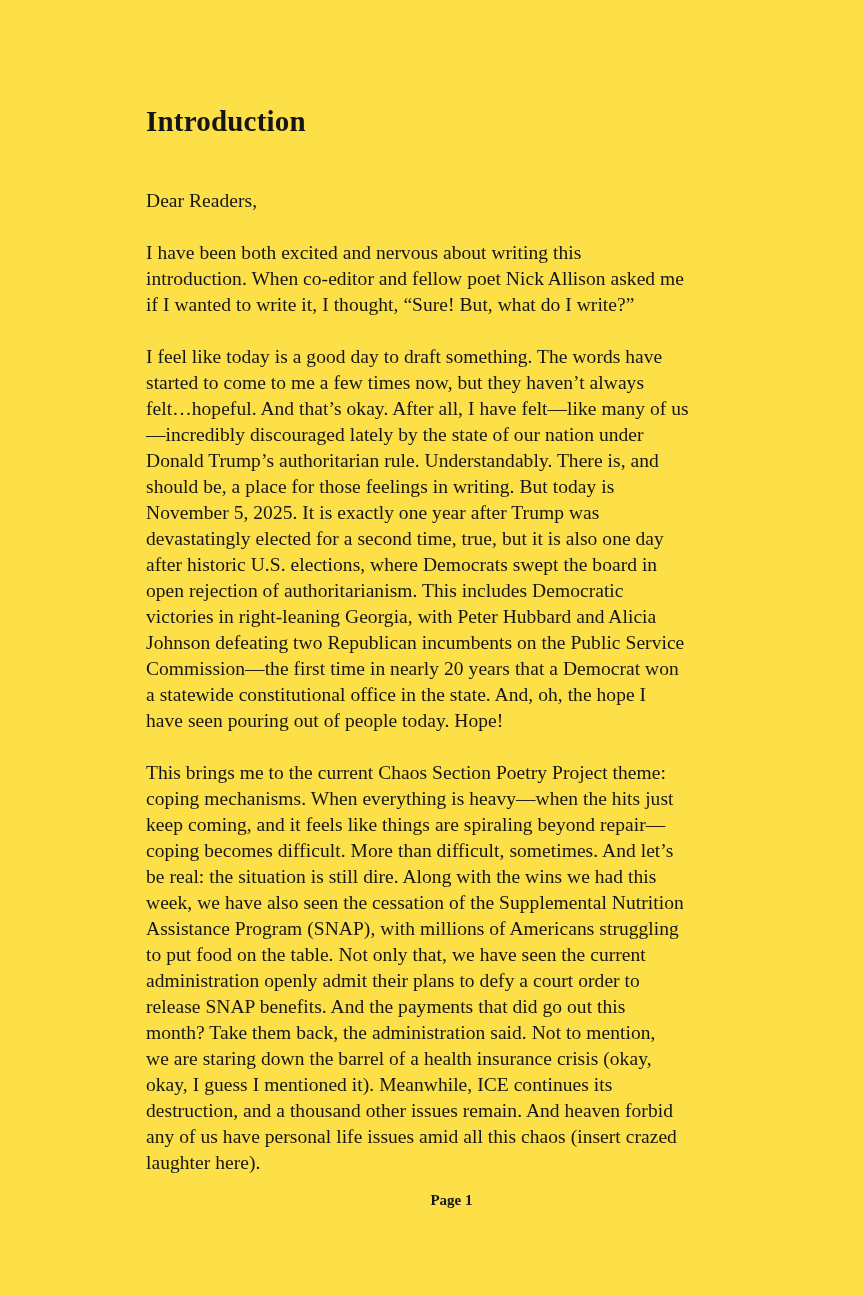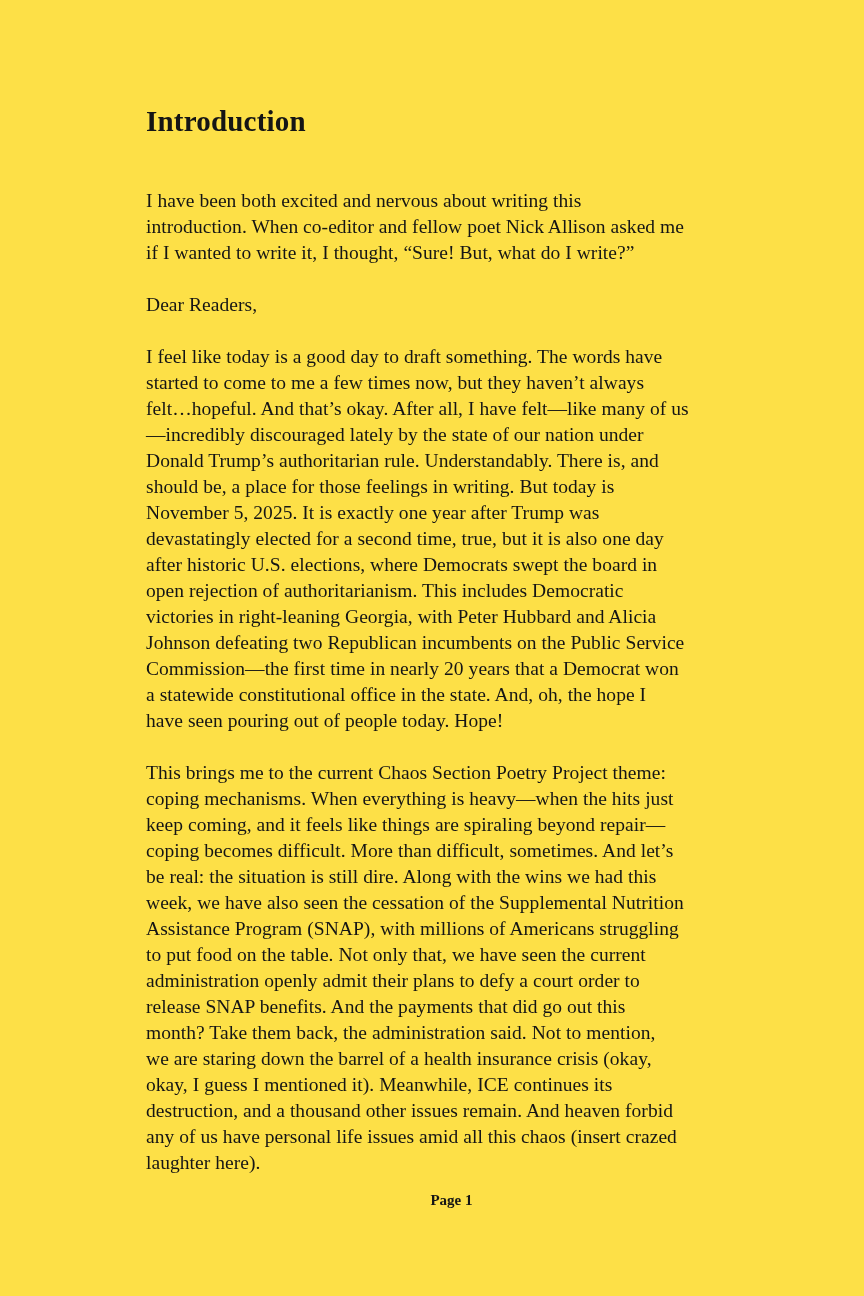--- a/index.html
+++ b/index.html
@@ -47,24 +47,24 @@
     line-height: 18px;
     font-weight: bold;
   }
 </style>
 </head>
 <body>
 
 <div class="page">
   <div class="content">
     <h1 class="title">Introduction</h1>
+    <p class="para">Dear Readers,</p>
     <p class="para">I have been both excited and nervous about writing this
 introduction. When co-editor and fellow poet Nick Allison asked me
 if I wanted to write it, I thought, “Sure! But, what do I write?”</p>
-    <p class="para">Dear Readers,</p>
     <p class="para">I feel like today is a good day to draft something. The words have
 started to come to me a few times now, but they haven’t always
 felt…hopeful. And that’s okay. After all, I have felt—like many of us
 —incredibly discouraged lately by the state of our nation under
 Donald Trump’s authoritarian rule. Understandably. There is, and
 should be, a place for those feelings in writing. But today is
 November 5, 2025. It is exactly one year after Trump was
 devastatingly elected for a second time, true, but it is also one day
 after historic U.S. elections, where Democrats swept the board in
 open rejection of authoritarianism. This includes Democratic

